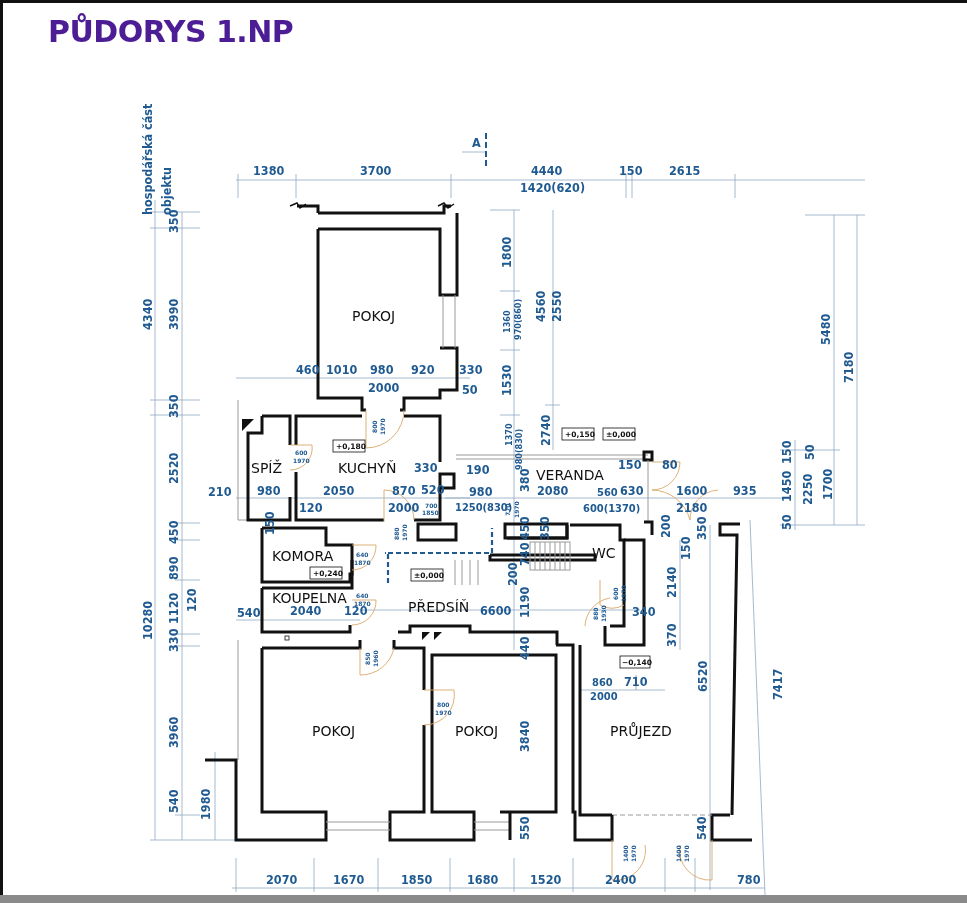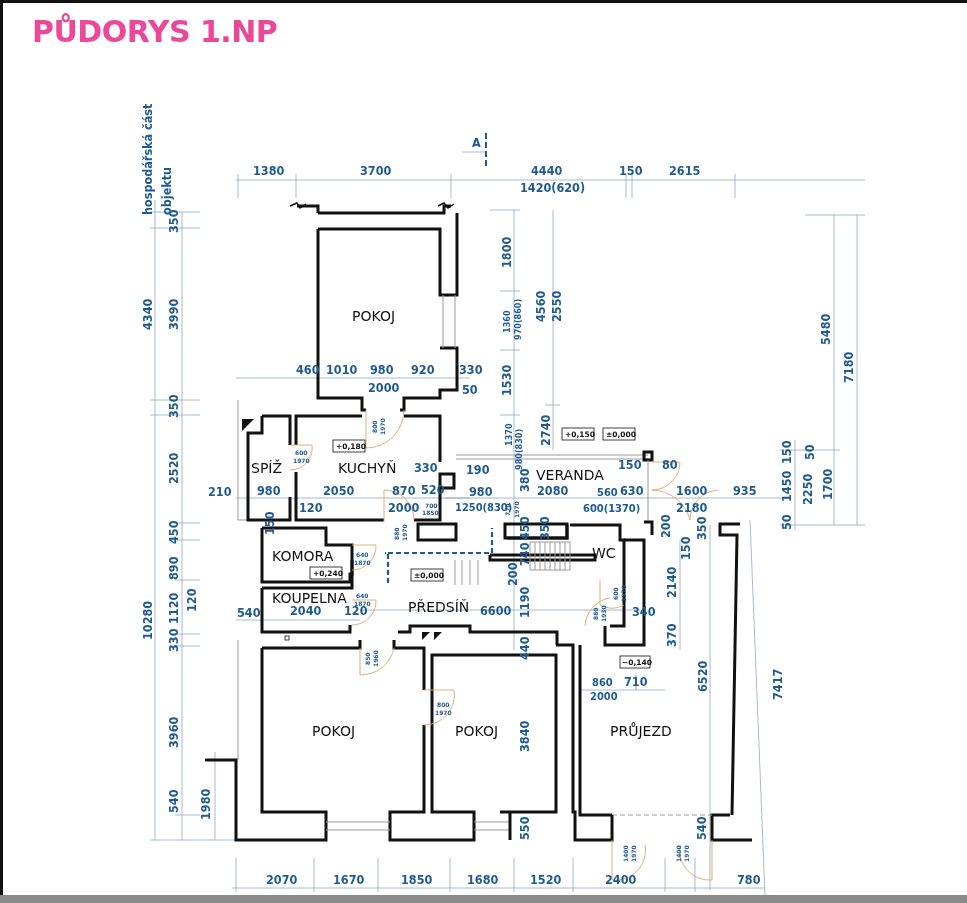--- a/index.html
+++ b/index.html
@@ -1,19 +1,19 @@
 <!DOCTYPE html>
 <html><head>
 <meta charset="utf-8">
 <style>
   html, body { margin:0; padding:0; background:#fff; }
   body { width:967px; height:903px; position:relative; overflow:hidden; font-family:"DejaVu Sans", sans-serif; }
   .frame { position:absolute; left:0; top:0; width:967px; height:903px; box-sizing:border-box; border-top:3px solid #111; border-left:3px solid #111; }
   .bottom-bar { position:absolute; left:0; top:895px; width:967px; height:8px; background:#8a8a8a; }
-  .title { position:absolute; left:32px; top:14px; font-family:"DejaVu Sans", sans-serif; font-weight:bold; font-size:30px; color:#ec4899; letter-spacing:-0.5px; }
+  .title { position:absolute; left:48px; top:14px; font-family:"DejaVu Sans", sans-serif; font-weight:bold; font-size:30px; color:#4c1d95; letter-spacing:-0.5px; }
   svg { position:absolute; left:0; top:0; }
   .dim { font-family:"DejaVu Sans Condensed", "DejaVu Sans", sans-serif; font-size:12.5px; fill:#1f5a91; font-weight:bold; }
   .dim-s { font-family:"DejaVu Sans", sans-serif; font-size:6px; fill:#1f5a91; font-weight:bold; }
   .room { font-family:"DejaVu Sans", sans-serif; font-size:14px; fill:#111; }
   .lvl { font-family:"DejaVu Sans", sans-serif; font-size:7.5px; fill:#111; font-weight:bold; }
   .dl { stroke:#8fa8c2; stroke-width:0.8; fill:none; }
   .wall { stroke:#111; stroke-width:3; fill:none; }
   .wall-thin { stroke:#111; stroke-width:1.4; fill:none; }
   .door { stroke:#d9a86a; stroke-width:0.9; fill:none; }
   .grey { stroke:#9a9a9a; stroke-width:1; fill:none; }

